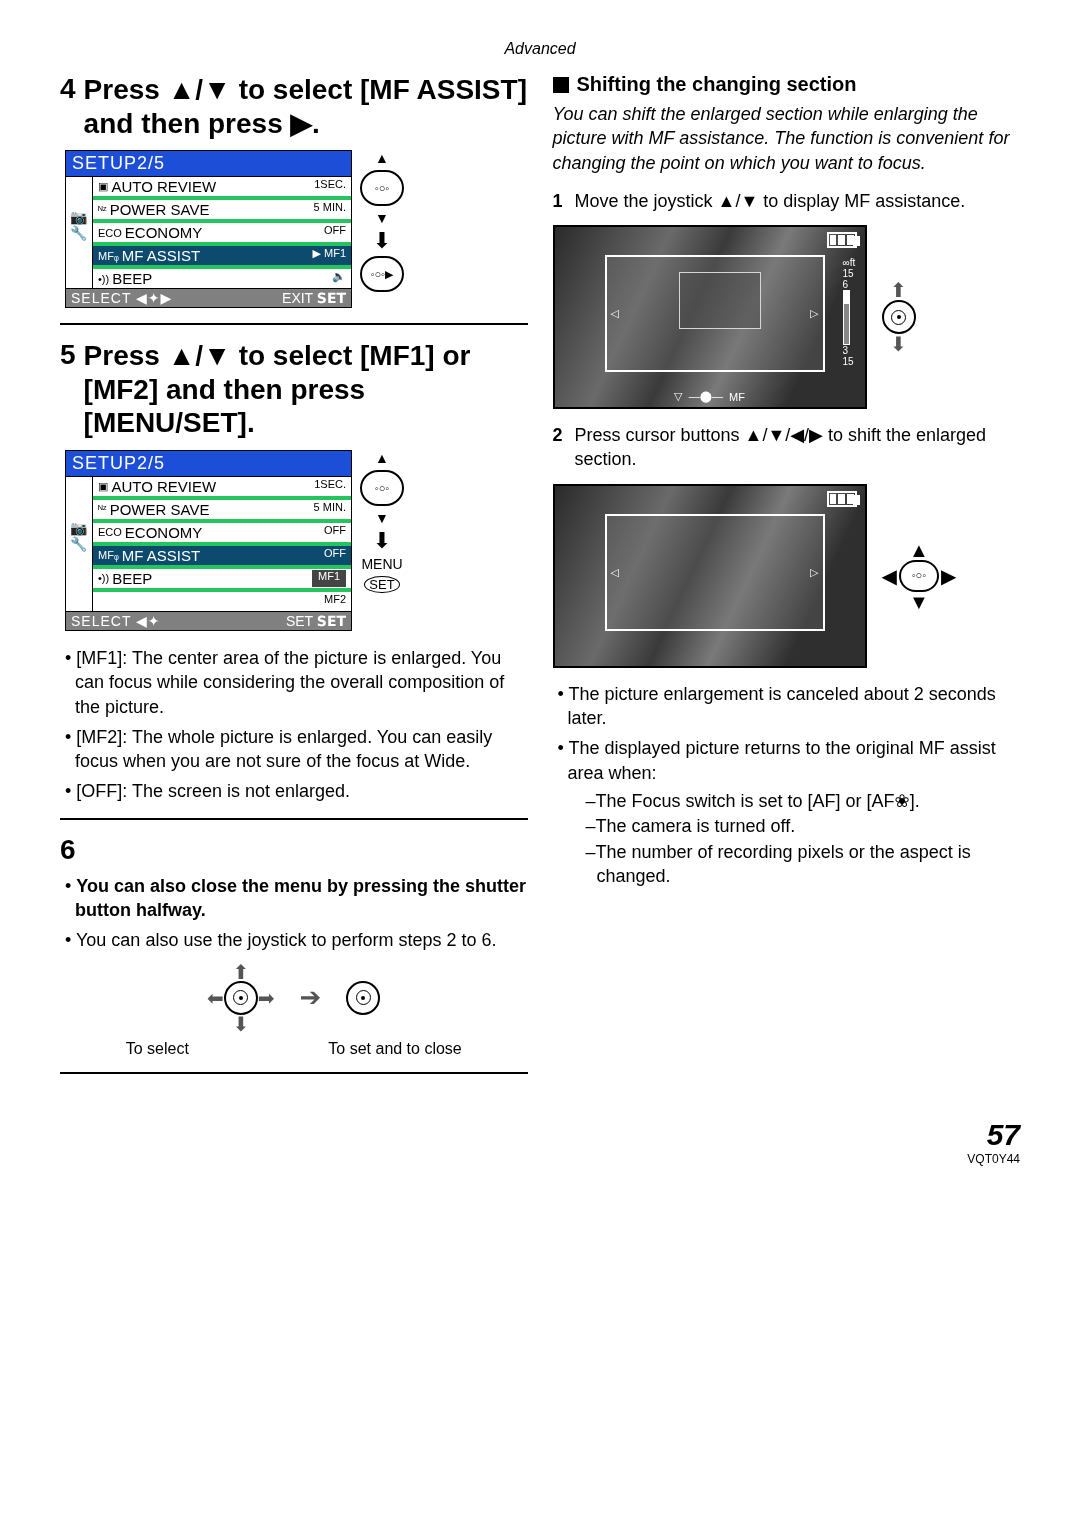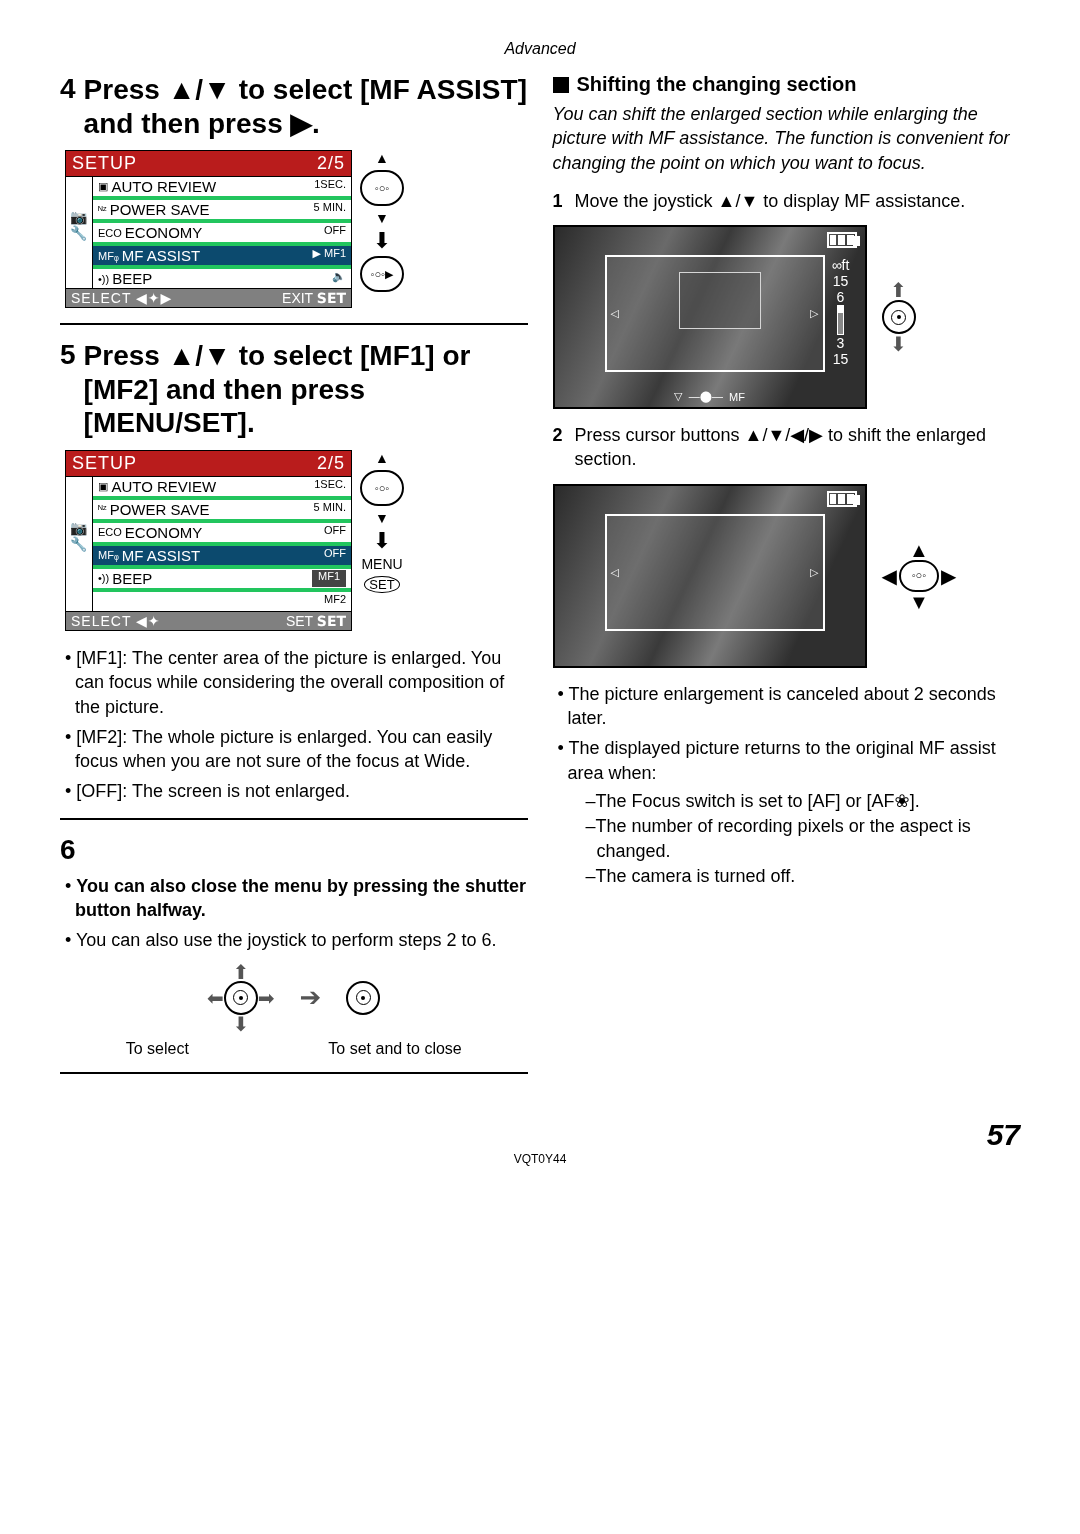--- a/index.html
+++ b/index.html
@@ -54,25 +54,25 @@
     gap: 8px;
     margin: 10px 0 15px 5px;
   }
   .setup-table {
     border: 1px solid #000;
     width: 285px;
     font-size: 14px;
     background: #fff;
   }
   .setup-header {
-    background: #b91c1c;
+    background: #1d4ed8;
     color: #fff;
     border-bottom: 1px solid #000;
     display: flex;
-    justify-content: space-between;
+    justify-content: flex-start;
     padding: 2px 6px;
     font-size: 18px;
     letter-spacing: 1px;
     align-items: center;
   }
   .setup-left-icons {
     width: 26px;
     display: flex;
     flex-direction: column;
     font-size: 14px;
@@ -245,27 +245,26 @@
     position:absolute; top:5px; right:8px;
     width:26px;height:12px;border:2px solid #fff;
     display:flex;
   }
   .photo-box .bat::after{
     content:"";position:absolute;right:-5px;top:2px;width:3px;height:6px;border:2px solid #fff;background:#fff;
   }
   .photo-box .bat span{flex:1;background:#fff;margin:1px;}
   .photo-box .scale{
     position:absolute;
-    right:17px; top:30px; bottom:40px;
+    right:8px; top:30px; bottom:40px;
     width:14px;
     display:flex;
     flex-direction:column;
     justify-content:space-between;
-    align-items:center;
-    font-size:14px;
+    font-size:10px;
   }
   .photo-box .scale .bar{
     width:5px;flex:1;
     background:linear-gradient(#fff 0,#fff 25%,#888 25%,#888 100%);
     border:1px solid #fff;
   }
   .photo-box .mf-ind{
     position:absolute; bottom:4px; left:50%; transform:translateX(-50%);
     display:flex;align-items:center;gap:3px;
     font-size:11px;
@@ -285,21 +284,20 @@
     text-align:right;
     margin-top:30px;
   }
   .page-num .pg{
     font-size:30px;
     font-weight:bold;
     font-style:italic;
   }
   .page-num .doc{
     font-size:12px;
-    text-align:center;
   }
 
   .tiny{font-size:11px;margin-left:13px;}
   .ft-select{letter-spacing:1px;}
 </style>
 </head>
 <body>
 
 <div class="page-header">Advanced</div>
 
@@ -572,22 +570,22 @@
         <span>▼</span>
       </div>
     </div>
 
     <ul class="bullet">
       <li>The picture enlargement is canceled about 2 seconds later.</li>
       <li>
         <span>The displayed picture returns to the original MF assist area when:</span>
         <ul class="dash">
           <li>The Focus switch is set to [AF] or [AF❀].</li>
+          <li>The camera is turned off.</li>
           <li>The number of recording pixels or the aspect is changed.</li>
-          <li>The camera is turned off.</li>
         </ul>
       </li>
     </ul>
   </div>
 </div>
 
 <div class="page-num">
   <div class="pg">57</div>
   <div class="doc">VQT0Y44</div>
 </div>

